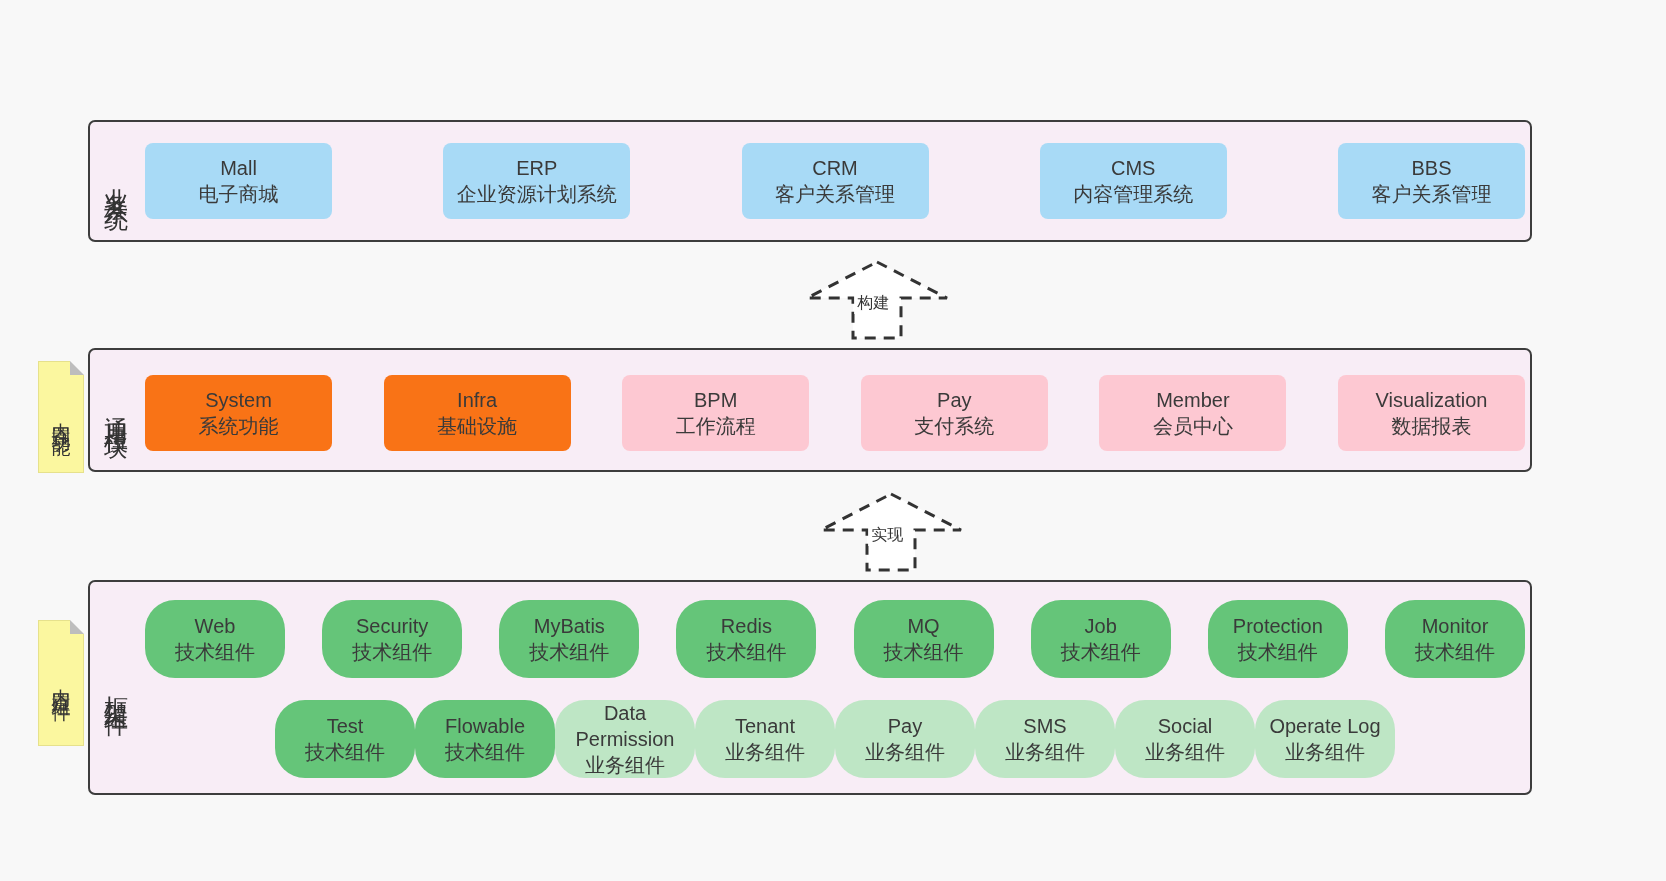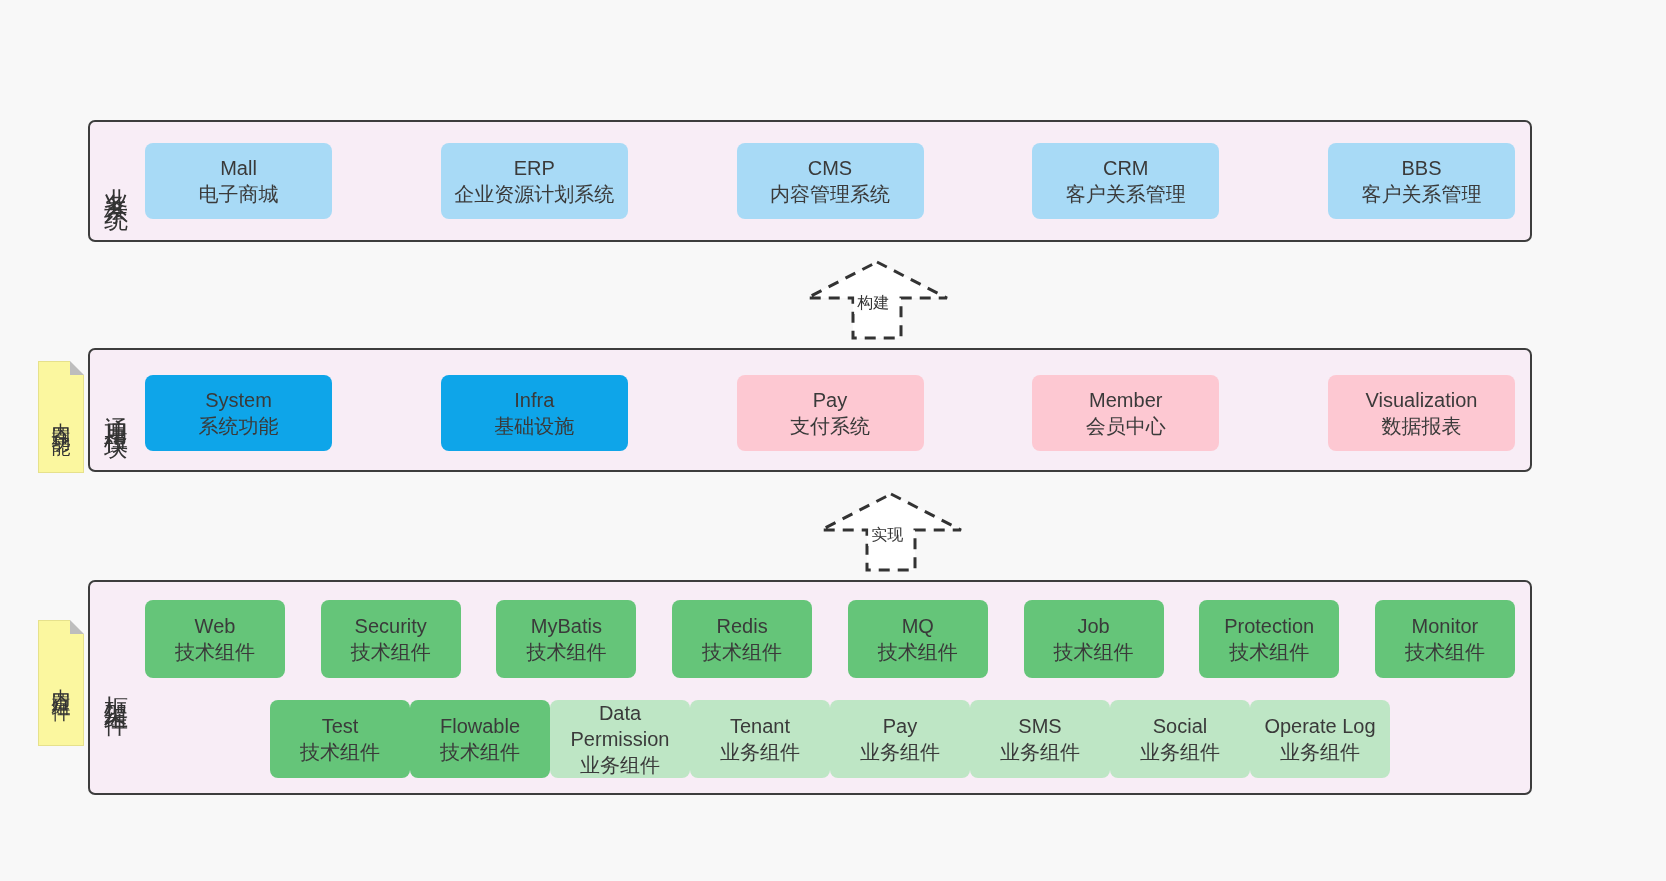--- a/index.html
+++ b/index.html
@@ -9,33 +9,33 @@
   .band{position:absolute;left:88px;width:1444px;background:#f8edf6;
         border:2px solid #3d3d3d;border-radius:7px;box-sizing:border-box;}
   .band1{top:120px;height:122px;}
   .band2{top:348px;height:124px;}
   .band3{top:580px;height:215px;}
 
   .band-label{position:absolute;left:10px;top:50%;transform:translateY(-50%);
         writing-mode:vertical-rl;text-orientation:upright;
         font-size:24px;letter-spacing:6px;color:#333;white-space:nowrap;}
 
-  .row{position:absolute;left:55px;right:15px;display:flex;justify-content:space-between;}
+  .row{position:absolute;left:55px;right:5px;display:flex;justify-content:space-between;}
   .row-b1{top:21px;height:76px;}
   .row-b2{top:25px;height:76px;}
   .row-b3a{top:18px;height:78px;}
   .row-b3b{top:118px;height:78px;justify-content:center;}
 
   .box{display:flex;flex-direction:column;align-items:center;justify-content:center;
        border-radius:8px;text-align:center;color:#3a3a3a;font-size:20px;line-height:26px;
        padding:2px 6px;box-sizing:border-box;}
   .w-lg{width:187px;}
-  .w-sm{width:140px;}
+  .w-sm{width:140px;border-radius:30px;}
   .blue{background:#a8daf6;}
-  .red{background:#0ea5e9;}
+  .red{background:#f97316;}
   .pink{background:#fdc8d2;}
   .green{background:#65c579;}
   .green-light{background:#bee6c5;}
 
   .note{position:absolute;left:38px;width:46px;background:#fbf79f;
         border:1px solid #e6e18c;box-sizing:border-box;}
   .note2{top:361px;height:112px;}
   .note3{top:620px;height:126px;}
   .note-fold{position:absolute;top:-1px;right:-1px;width:0;height:0;
         border-style:solid;border-width:0 14px 14px 0;
@@ -61,26 +61,26 @@
     <div class="row row-b1">
       <div class="box w-lg blue">
         <div>Mall</div>
         <div>电子商城</div>
       </div>
       <div class="box w-lg blue">
         <div>ERP</div>
         <div>企业资源计划系统</div>
       </div>
       <div class="box w-lg blue">
+        <div>CRM</div>
+        <div>客户关系管理</div>
+      </div>
+      <div class="box w-lg blue">
         <div>CMS</div>
         <div>内容管理系统</div>
-      </div>
-      <div class="box w-lg blue">
-        <div>CRM</div>
-        <div>客户关系管理</div>
       </div>
       <div class="box w-lg blue">
         <div>BBS</div>
         <div>客户关系管理</div>
       </div>
     </div>
   </div>
 
   <div class="arrow arrow1">
     <svg width="144" height="80" viewBox="0 0 144 80">
@@ -98,20 +98,24 @@
     <div class="row row-b2">
       <div class="box w-lg red">
         <div>System</div>
         <div>系统功能</div>
       </div>
       <div class="box w-lg red">
         <div>Infra</div>
         <div>基础设施</div>
       </div>
       <div class="box w-lg pink">
+        <div>BPM</div>
+        <div>工作流程</div>
+      </div>
+      <div class="box w-lg pink">
         <div>Pay</div>
         <div>支付系统</div>
       </div>
       <div class="box w-lg pink">
         <div>Member</div>
         <div>会员中心</div>
       </div>
       <div class="box w-lg pink">
         <div>Visualization</div>
         <div>数据报表</div>

